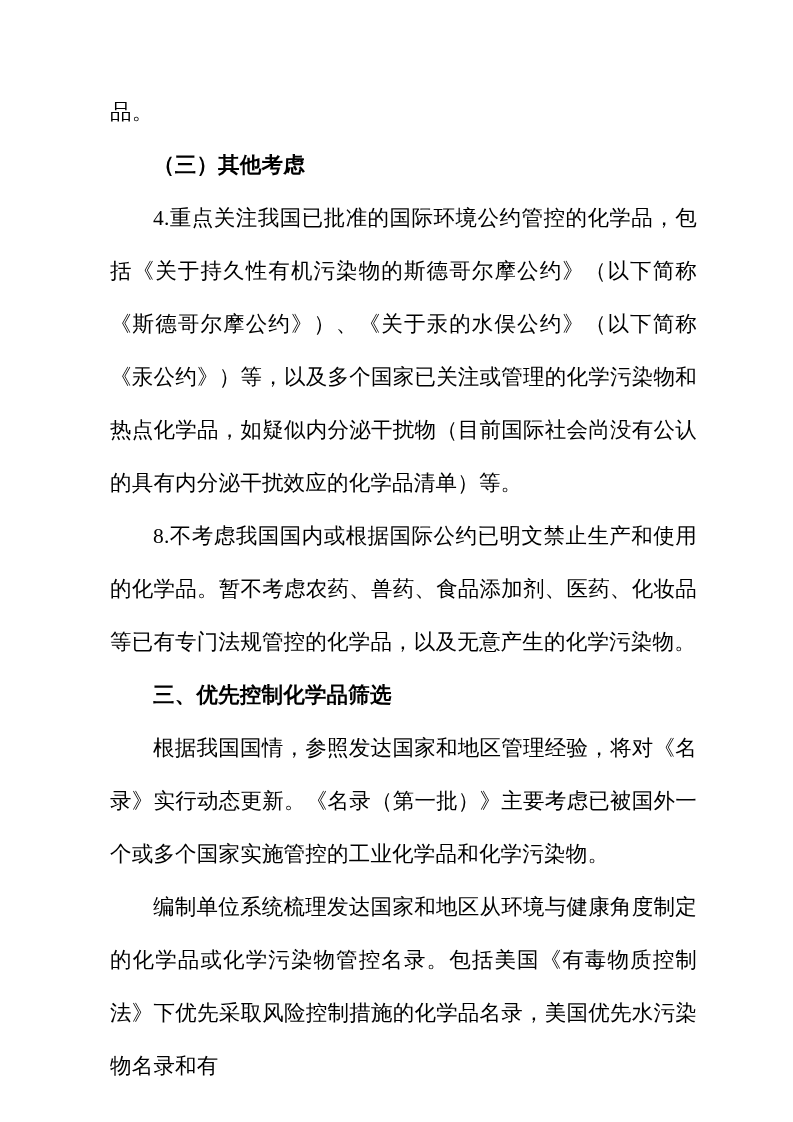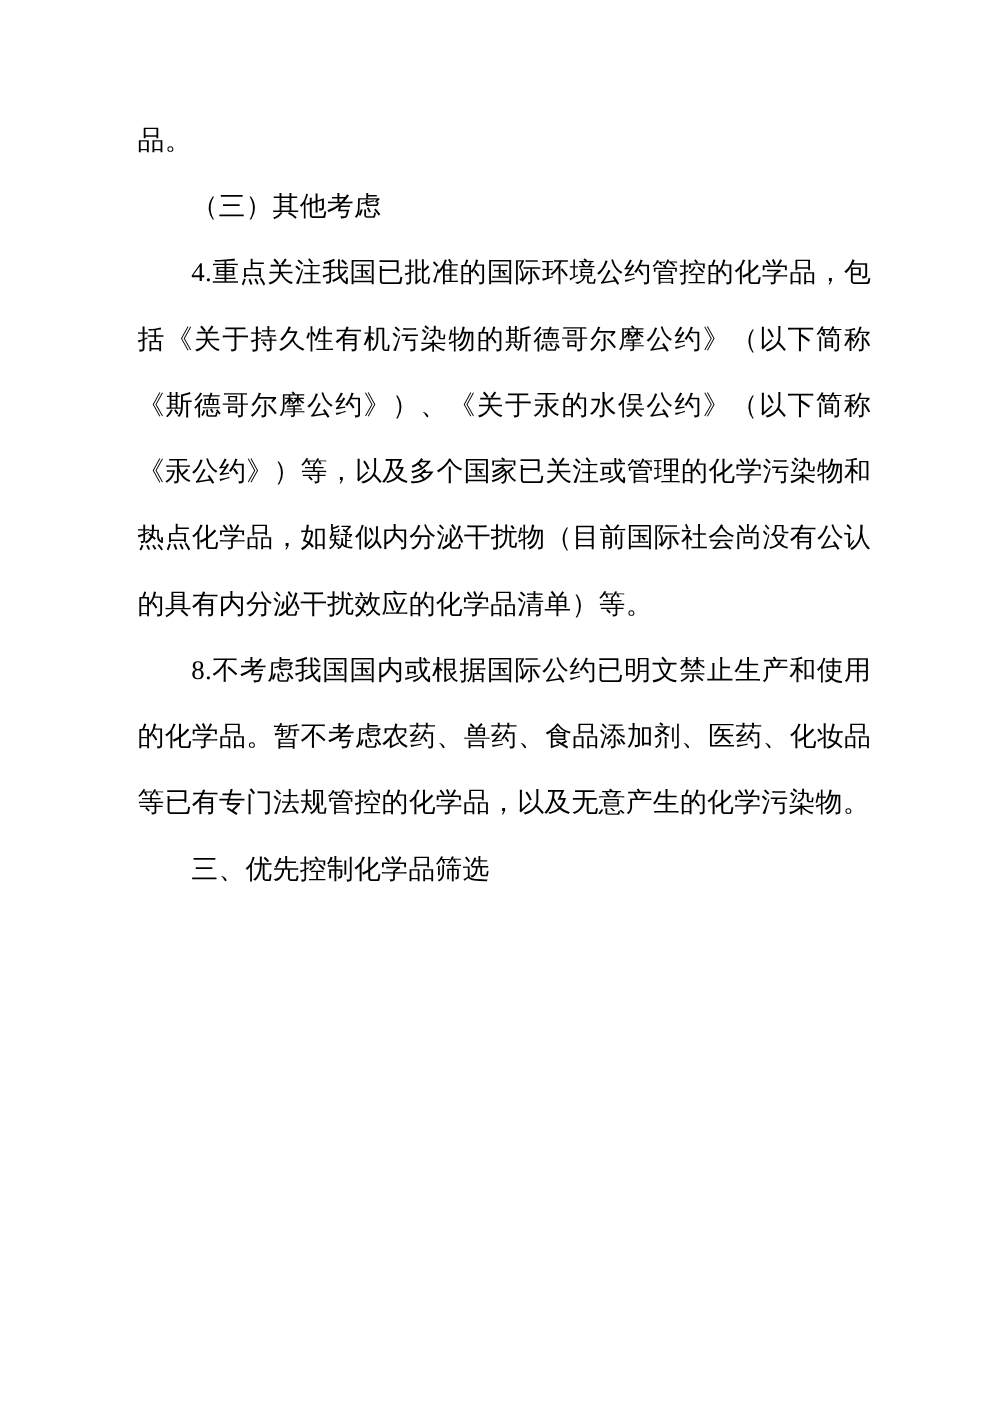--- a/index.html
+++ b/index.html
@@ -28,31 +28,34 @@
     line-height: 53px;
     text-align: justify;
     text-justify: inter-ideograph;
     margin: 0;
     letter-spacing: 0.2px;
   }
   .para.indent {
     text-indent: 2em;
   }
   .para.heading {
-    font-weight: normal;
+    font-weight: bold;
     text-indent: 2em;
   }
   .para.subheading {
     text-indent: 2em;
+    font-weight: bold;
   }
 </style>
 </head>
 <body>
 
 <div class="page">
   <div class="doc-body">
     <p class="para">品。</p>
     <p class="para heading">（三）其他考虑</p>
     <p class="para indent">4.重点关注我国已批准的国际环境公约管控的化学品，包括《关于持久性有机污染物的斯德哥尔摩公约》（以下简称《斯德哥尔摩公约》）、《关于汞的水俣公约》（以下简称《汞公约》）等，以及多个国家已关注或管理的化学污染物和热点化学品，如疑似内分泌干扰物（目前国际社会尚没有公认的具有内分泌干扰效应的化学品清单）等。</p>
     <p class="para indent">8.不考虑我国国内或根据国际公约已明文禁止生产和使用的化学品。暂不考虑农药、兽药、食品添加剂、医药、化妆品等已有专门法规管控的化学品，以及无意产生的化学污染物。</p>
     <p class="para subheading">三、优先控制化学品筛选</p>
+    <p class="para indent">根据我国国情，参照发达国家和地区管理经验，将对《名录》实行动态更新。《名录（第一批）》主要考虑已被国外一个或多个国家实施管控的工业化学品和化学污染物。</p>
+    <p class="para indent">编制单位系统梳理发达国家和地区从环境与健康角度制定的化学品或化学污染物管控名录。包括美国《有毒物质控制法》下优先采取风险控制措施的化学品名录，美国优先水污染物名录和有</p>
   </div>
 </div>
 
 </body></html>

